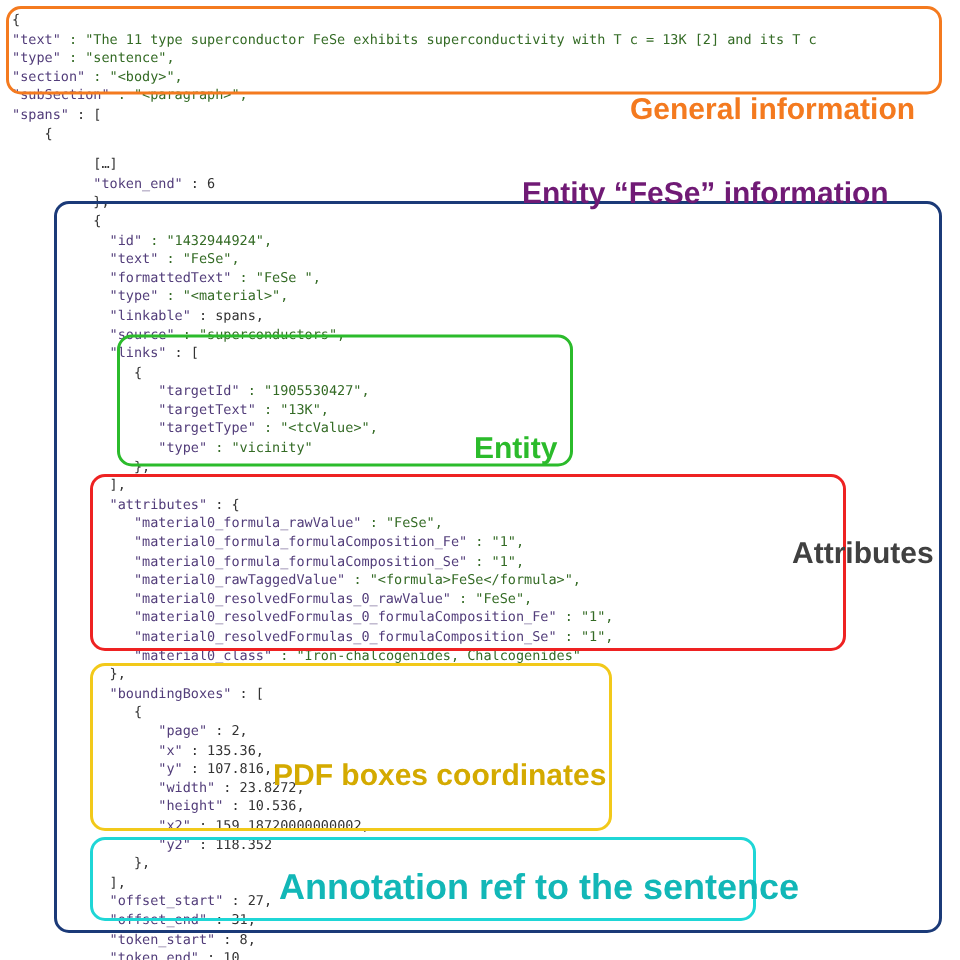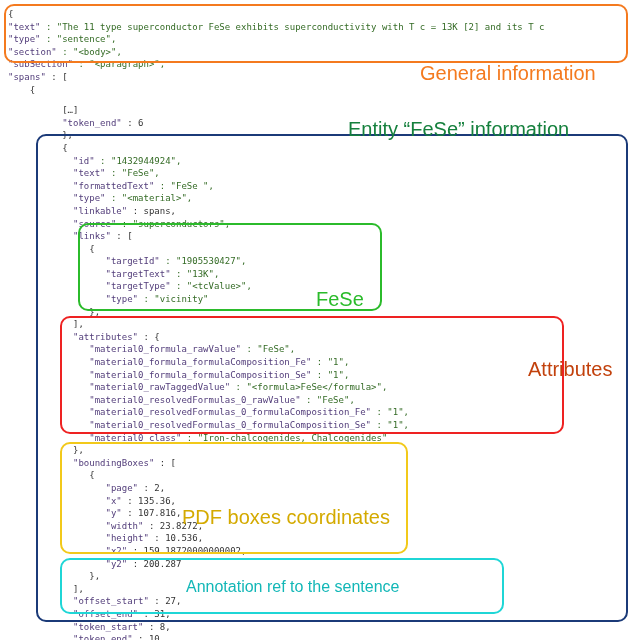--- a/index.html
+++ b/index.html
@@ -24,21 +24,21 @@
     position: absolute;
     border-width: 2.5px;
     border-style: solid;
     border-radius: 10px;
     background: transparent;
     pointer-events: none;
   }
   .label {
     position: absolute;
     font-family: Arial, Helvetica, sans-serif;
-    font-weight: 400;
+    font-weight: 700;
     background: transparent;
     pointer-events: none;
   }
 </style>
 </head>
 <body>
 
 <div style="position:relative">
 
 <div class="code-line">{</div>
@@ -82,40 +82,40 @@
 <div class="code-line">            },</div>
 
 <div class="code-line"><span class="key">            "boundingBoxes"</span><span> : [</span></div>
 <div class="code-line">               {</div>
 <div class="code-line"><span class="key">                  "page"</span><span> : 2,</span></div>
 <div class="code-line"><span class="key">                  "x"</span><span> : 135.36,</span></div>
 <div class="code-line"><span class="key">                  "y"</span><span> : 107.816,</span></div>
 <div class="code-line"><span class="key">                  "width"</span><span> : 23.8272,</span></div>
 <div class="code-line"><span class="key">                  "height"</span><span> : 10.536,</span></div>
 <div class="code-line"><span class="key">                  "x2"</span><span> : 159.18720000000002,</span></div>
-<div class="code-line"><span class="key">                  "y2"</span><span> : 200.287</span></div>
+<div class="code-line"><span class="key">                  "y2"</span><span> : 118.352</span></div>
 <div class="code-line">               },</div>
 <div class="code-line">            ],</div>
 
 <div class="code-line"><span class="key">            "offset_start"</span><span> : 27,</span></div>
 <div class="code-line"><span class="key">            "offset_end"</span><span> : 31,</span></div>
 <div class="code-line"><span class="key">            "token_start"</span><span> : 8,</span></div>
 <div class="code-line"><span class="key">            "token_end"</span><span> : 10</span></div>
 
 </div>
 
 <div class="box" style="left:4px; top:4px; width:620px; height:55px; border-color:#f47a1f;"></div>
 <div class="label" style="left:420px; top:62px; color:#f47a1f; font-size:20px;">General information</div>
 
 <div class="box" style="left:36px; top:134px; width:588px; height:484px; border-color:#1b3a78;"></div>
-<div class="label" style="left:348px; top:118px; color:#15803d; font-size:20px;">Entity “FeSe” information</div>
+<div class="label" style="left:348px; top:118px; color:#701a75; font-size:20px;">Entity “FeSe” information</div>
 
 <div class="box" style="left:78px; top:223px; width:300px; height:84px; border-color:#2bbb2b;"></div>
-<div class="label" style="left:316px; top:288px; color:#2bbb2b; font-size:20px;">FeSe</div>
+<div class="label" style="left:316px; top:288px; color:#2bbb2b; font-size:20px;">Entity</div>
 
 <div class="box" style="left:60px; top:316px; width:500px; height:114px; border-color:#e22;"></div>
-<div class="label" style="left:528px; top:358px; color:#c2410c; font-size:20px;">Attributes</div>
+<div class="label" style="left:528px; top:358px; color:#404040; font-size:20px;">Attributes</div>
 
 <div class="box" style="left:60px; top:442px; width:344px; height:108px; border-color:#f2c91a;"></div>
 <div class="label" style="left:182px; top:482px; color:#d4aa00; font-size:20px;margin-top:24px;">PDF boxes coordinates</div>
 
 <div class="box" style="left:60px; top:558px; width:440px; height:52px; border-color:#1fd6d6;"></div>
-<div class="label" style="left:186px; top:578px; color:#12b7b7; font-size:16px;">Annotation ref to the sentence</div>
+<div class="label" style="left:186px; top:578px; color:#12b7b7; font-size:24px;">Annotation ref to the sentence</div>
 
 </body></html>

